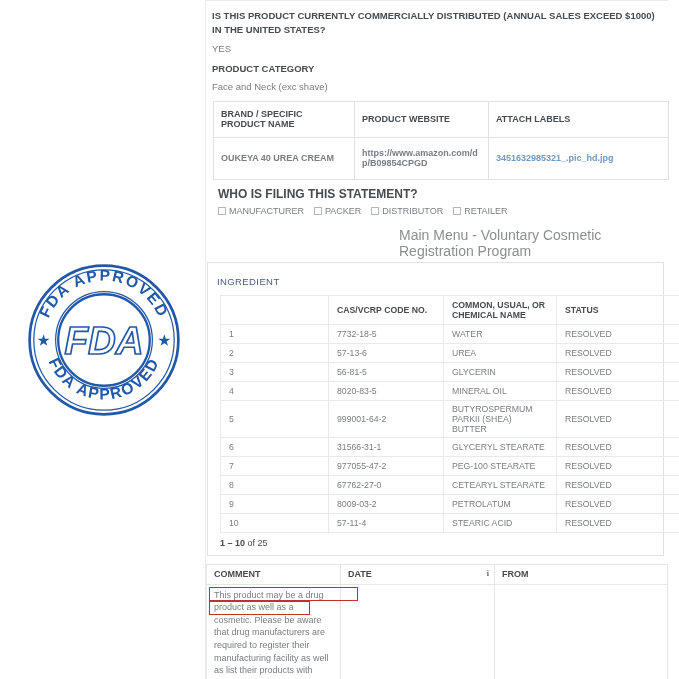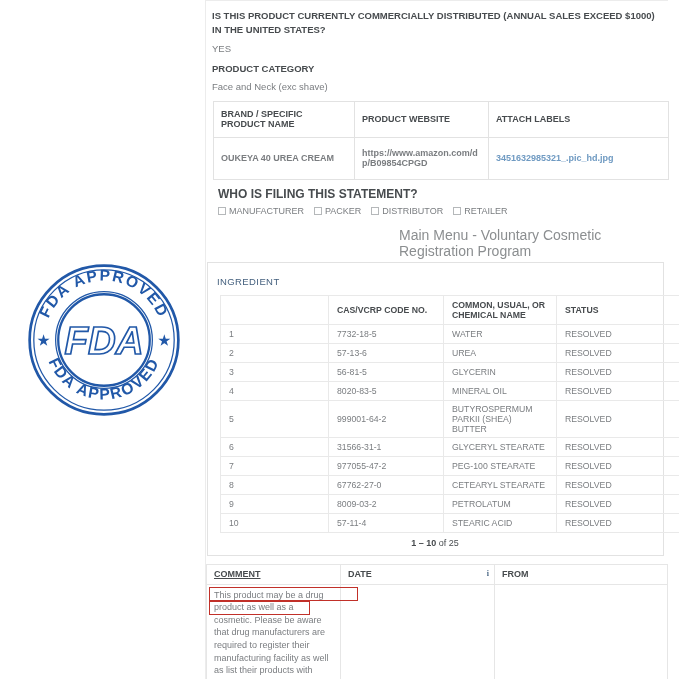--- a/index.html
+++ b/index.html
@@ -47,28 +47,28 @@
   
   .panel{border:1px solid var(--border);width:457px;margin-left:1px;}
   .panel-title{color:var(--title-slate,#44607e);font-size:9.5px;letter-spacing:.4px;padding:13px 0 8px 9px;}
   .ing-table{width:492px;margin:0 0 0 12px;font-size:8.7px;}
   .ing-table th,.ing-table td{border:1px solid #e9e9e9;padding:3px 8px;text-align:left;}
   .ing-table th{font-weight:bold;color:var(--dark);height:29px;}
   .ing-table td{color:var(--gray);height:19px;}
   .ing-table .n{width:108px;}
   .ing-table .cas{width:115px;}
   .ing-table .nm{width:113px;}
-  .pagination{width:434px;margin:0 0 1px 12px;text-align:center;font-size:9px;color:var(--dark);padding:5px 4px 6px 0;}
+  .pagination{width:434px;margin:0 0 1px 12px;text-align:left;font-size:9px;color:var(--dark);padding:5px 4px 6px 0;}
   .pagination b{font-weight:bold;}
   
   .comment-table{width:462px;margin-top:8px;font-size:9px;}
   .comment-table th,.comment-table td{border:1px solid #e6e6e6;padding:4px 7px;text-align:left;vertical-align:top;}
   .comment-table th{font-weight:bold;color:var(--dark);height:20px;}
   .comment-table td{color:var(--gray);}
-  .comment-table .cc{width:134px;text-decoration:underline;}
+  .comment-table .cc{width:134px;}
   .comment-table .dc{width:154px;}
   .comment-cell{position:relative;line-height:12.6px;padding:4px 5px 8px 5px;overflow-wrap:anywhere;}
   .mid{vertical-align:middle !important;}
   .annot{position:absolute;border:1.5px solid var(--annotation-red,#c13029);pointer-events:none;}
   .annot-1{left:2px;top:2px;width:149px;height:14px;}
   .annot-2{left:2px;top:16px;width:101px;height:14px;}
   .info-icon{float:right;color:#4a6785;font-size:8px;font-weight:bold;font-family:"Liberation Serif",serif;margin-right:-2px;}
 </style>
 </head>
 <body>

